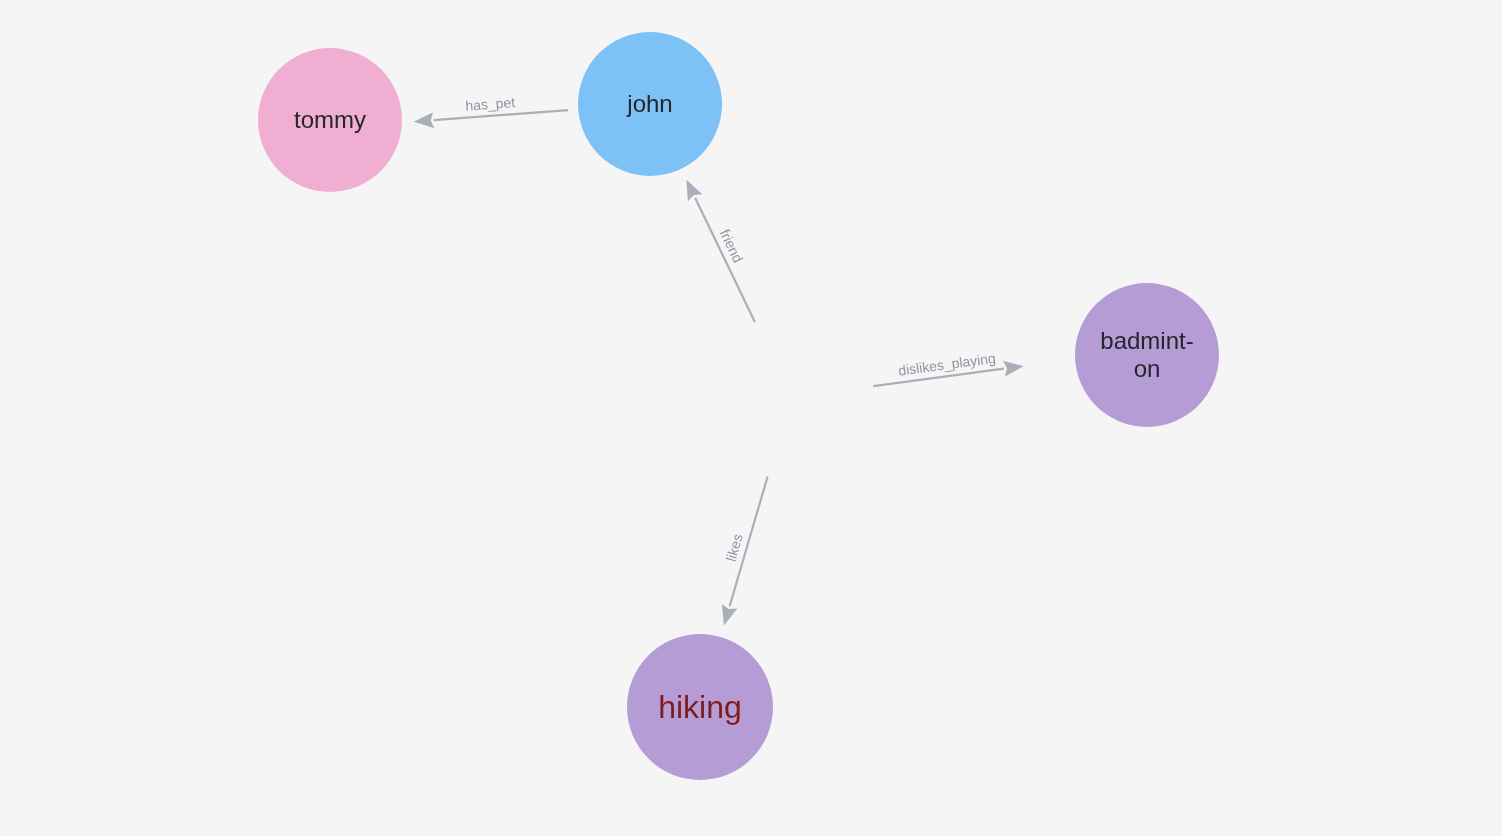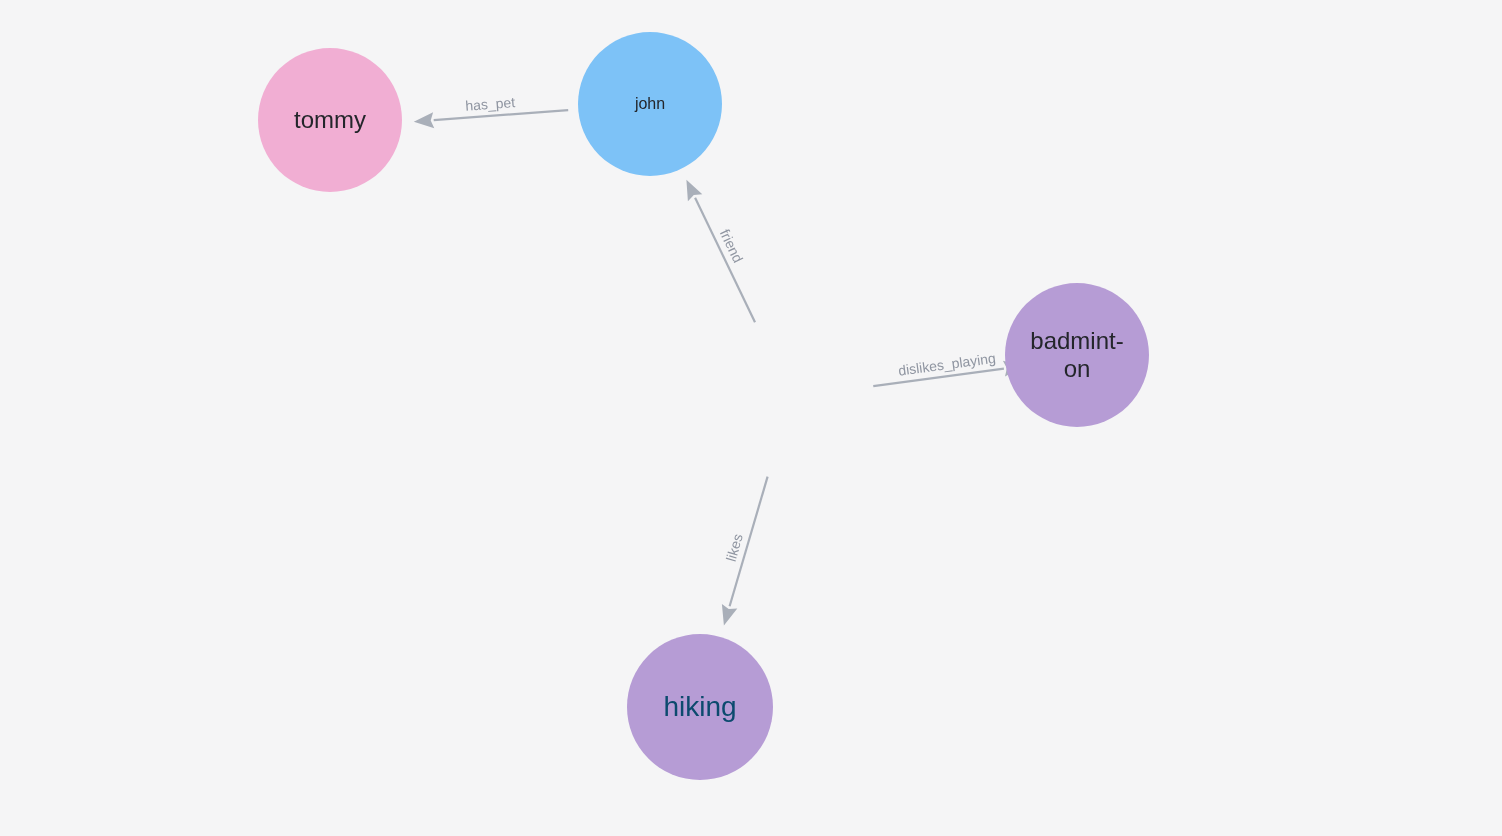--- a/index.html
+++ b/index.html
@@ -64,22 +64,22 @@
       <g>
         <line x1="767.6" y1="476.6" x2="729.6" y2="606.3" stroke="#A9AFB9" stroke-width="2.2"></line>
         <polygon points="723.9,625.4 721.9,604.0 728.7,609.1 737.3,608.5" fill="#A9AFB9"></polygon>
         <text transform="translate(745.8,551.0) rotate(-73.6) translate(0,-7)" text-anchor="middle" font-size="14" fill="#8F95A1">likes</text>
       </g>
     </svg>
     <div class="node" style="left: 258px; top: 48px; width: 144px; height: 144px; background: rgb(241, 174, 211);">
       <span class="node-label" style="font-size: 24px; color: rgb(36, 38, 43);">tommy</span>
     </div>
     <div class="node" style="left: 578px; top: 32px; width: 144px; height: 144px; background: rgb(125, 194, 247);">
-      <span class="node-label" style="font-size: 16px; color: rgb(36, 38, 43); text-align: center;">john</span>
+      <span class="node-label" style="font-size: 24px; color: rgb(36, 38, 43); text-align: center;">john</span>
     </div>
-    <div class="node" style="left: 1005px; top: 283px; width: 144px; height: 144px; background: rgb(182, 156, 213);">
+    <div class="node" style="left: 1075px; top: 283px; width: 144px; height: 144px; background: rgb(182, 156, 213);">
       <span class="node-label" style="font-size: 24px; color: rgb(36, 38, 43);">badmint-
 on</span>
     </div>
     <div class="node" style="left: 627px; top: 634px; width: 146px; height: 146px; background: rgb(182, 156, 213);">
-      <span class="node-label" style="font-size: 28px; color: #0c4a6e;">hiking</span>
+      <span class="node-label" style="font-size: 32px; color: #7f1d1d;">hiking</span>
     </div>
   </div>
 
 </body></html>

